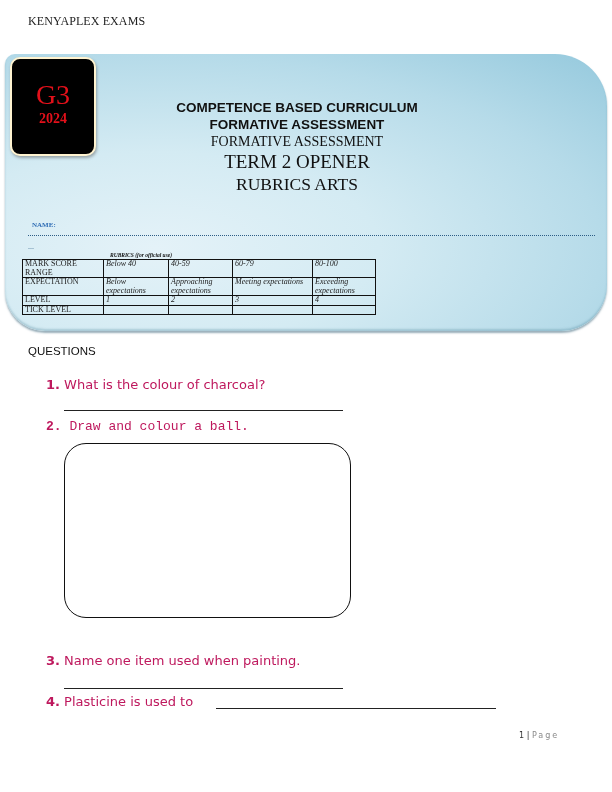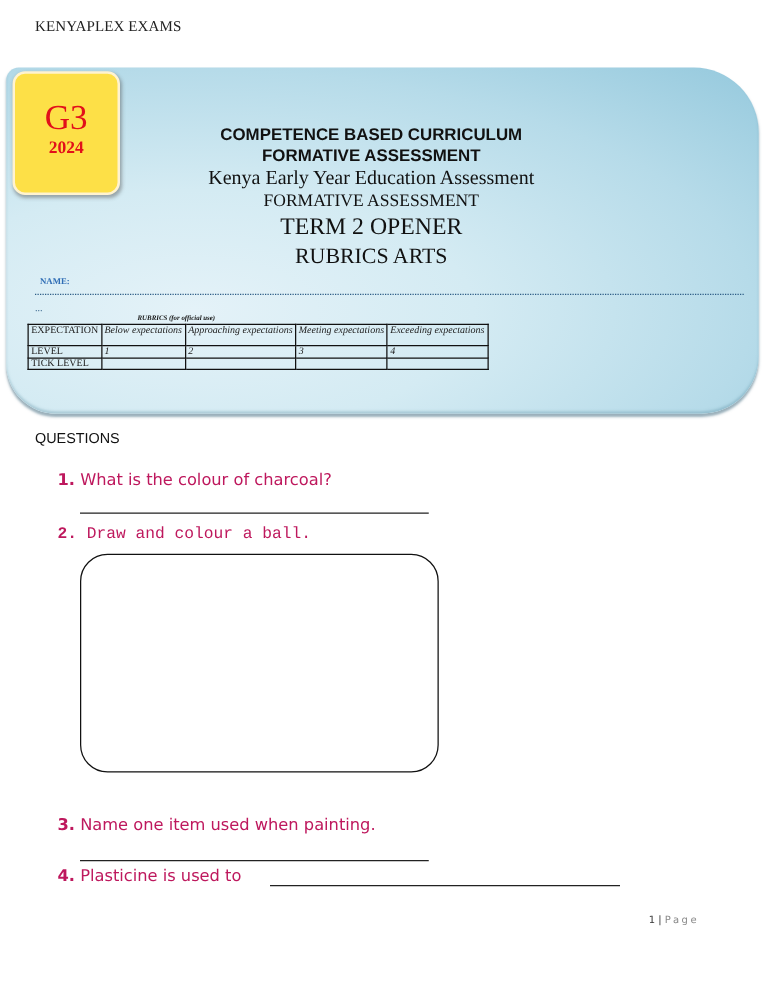--- a/index.html
+++ b/index.html
@@ -7,21 +7,21 @@
   .abs { position: absolute; text-align: center; }
   .site-header { left: 28px; top: 14px; font-size: 12px; font-family: "Liberation Serif", serif; color: #222; letter-spacing: 0.1px; }
   .banner {
     left: 5px; top: 54px; width: 602px; height: 277px;
     border-radius: 10px 52px 46px 40px;
     background: radial-gradient(ellipse at 25% 70%, #e4f2f8 0%, #d4ebf3 35%, #b6dbe9 70%, #95c9dd 100%);
     box-shadow: 0 2px 2px rgba(70,110,130,0.55), inset 0 -2px 2px rgba(90,140,160,0.35);
   }
   .badge {
     left: 10px; top: 57px; width: 82px; height: 95px;
-    background: #fde047;
+    background: #000000;
     border-radius: 10px;
     border: 2px solid #fff3d0;
     box-shadow: 1px 2px 3px rgba(80,80,80,0.45);
     text-align: center;
   }
   .badge-grade { display: block; margin-top: 22px; font-size: 28px; line-height: 28px; color: #e2101a; font-family: "Liberation Serif", serif; }
   .badge-year { display: block; margin-top: 2px; font-size: 14px; font-weight: bold; color: #e2101a; font-family: "Liberation Serif", serif; }
   .titles { left: 100px; width: 394px; top: 99px; text-align: center; }
   .t-line { display: block; white-space: nowrap; }
   .t1 { font-family: "Liberation Sans", sans-serif; font-weight: bold; font-size: 13.5px; line-height: 17px; }
@@ -61,34 +61,40 @@
 <div class="abs banner"></div>
 
 <div class="abs badge">
   <span class="badge-grade">G3</span>
   <span class="badge-year">2024</span>
 </div>
 
 <div class="abs titles">
   <span class="t-line t1">COMPETENCE BASED CURRICULUM</span>
   <span class="t-line t2">FORMATIVE ASSESSMENT</span>
-  <span class="t-line t3">Kenya Early Year Education Assessment</span>
   <span class="t-line t4">FORMATIVE ASSESSMENT</span>
   <span class="t-line t5">TERM 2 OPENER</span>
   <span class="t-line t6">RUBRICS ARTS</span>
 </div>
 
 <div class="abs name-label">NAME:</div>
 <div class="abs name-dots"></div>
 <div class="abs ellipsis">...</div>
 
 <div class="abs rubrics-label">RUBRICS (for official use)</div>
 
 <table class="rubric">
   <tbody>
+      <tr style="height:17px">
+    <td class="hdr" style="width:76px">MARK SCORE RANGE</td>
+    <td class="val" style="width:60px">Below 40</td>
+    <td class="val" style="width:59px">40-59</td>
+    <td class="val" style="width:75px">60-79</td>
+    <td class="val" style="width:58px">80-100</td>
+  </tr>
   <tr style="height:17px">
     <td class="hdr">EXPECTATION</td>
     <td class="val">Below expectations</td>
     <td class="val">Approaching expectations</td>
     <td class="val">Meeting expectations</td>
     <td class="val">Exceeding expectations</td>
   </tr>
   <tr style="height:9px">
     <td class="hdr">LEVEL</td>
     <td class="val">1</td>

